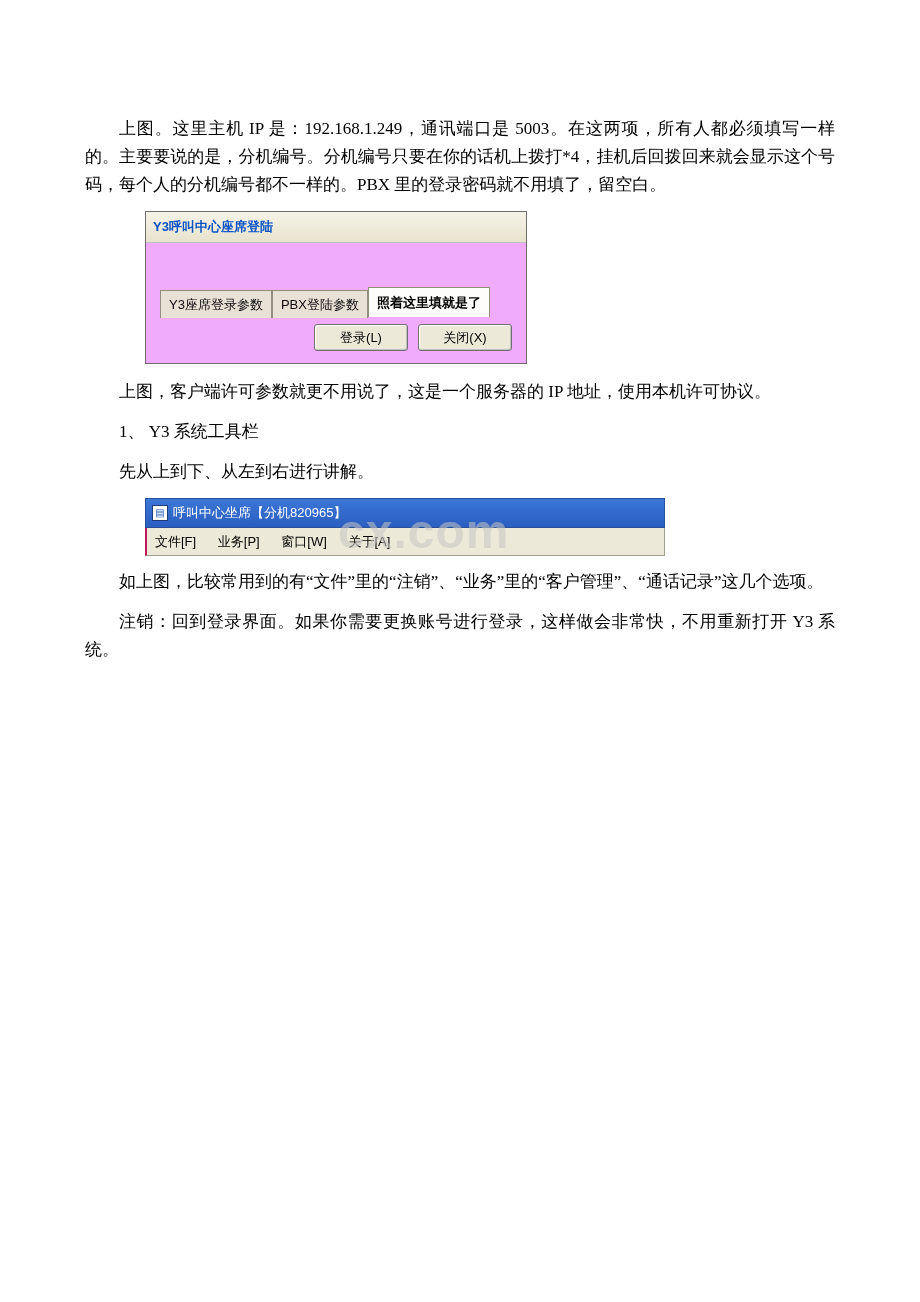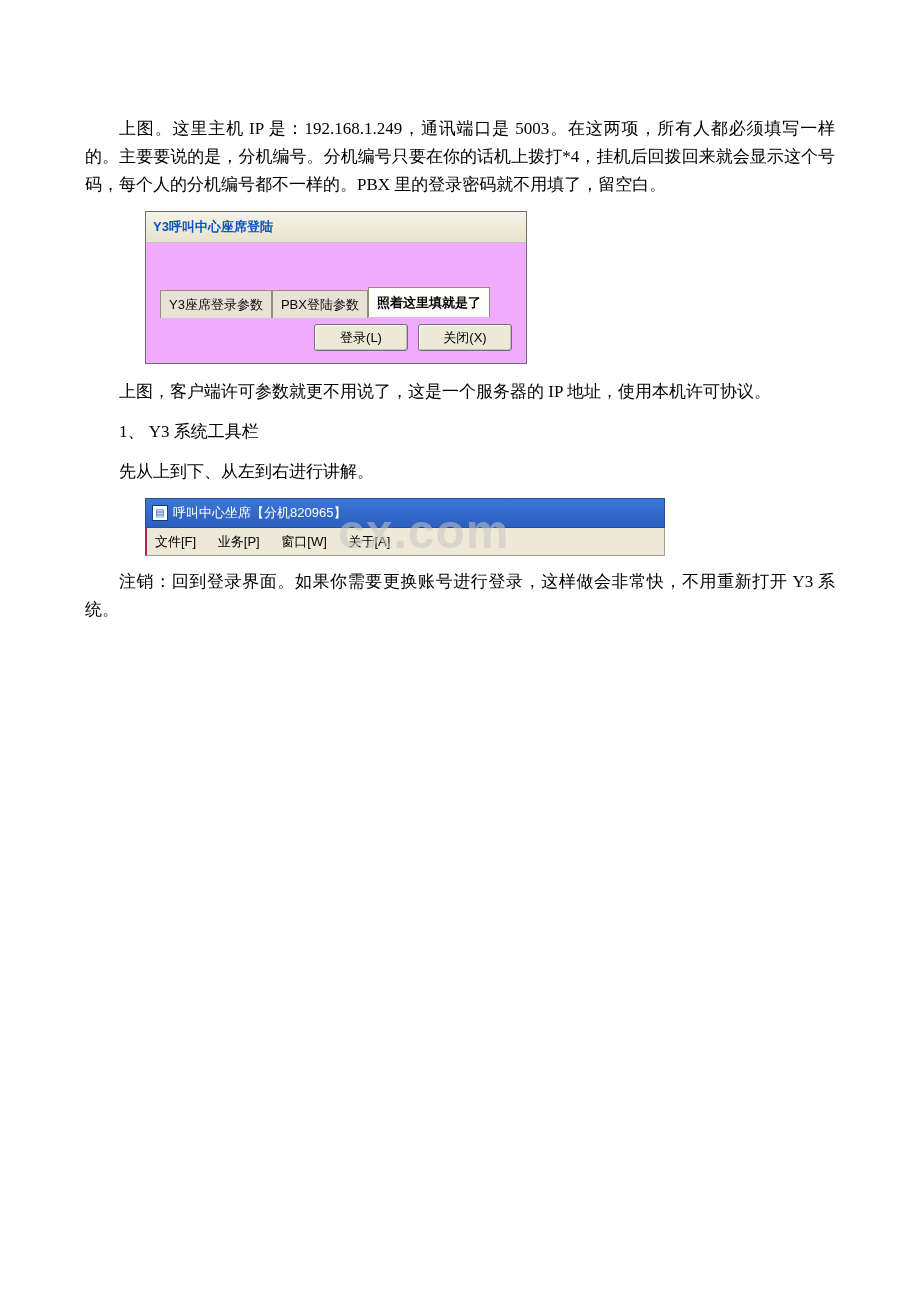--- a/index.html
+++ b/index.html
@@ -205,17 +205,18 @@
       <span>呼叫中心坐席【分机820965】</span>
     </div>
     <div class="mb-menu">
       <span>文件[F]</span>
       <span>业务[P]</span>
       <span>窗口[W]</span>
       <span>关于[A]</span>
     </div>
   </div>
 
+  <p>如上图，比较常用到的有“文件”里的“注销”、“业务”里的“客户管理”、“通话记录”这几个选项。</p>
 
   <p>注销：回到登录界面。如果你需要更换账号进行登录，这样做会非常快，不用重新打开 Y3 系统。</p>
 
 
 </div>
 
 </body></html>

